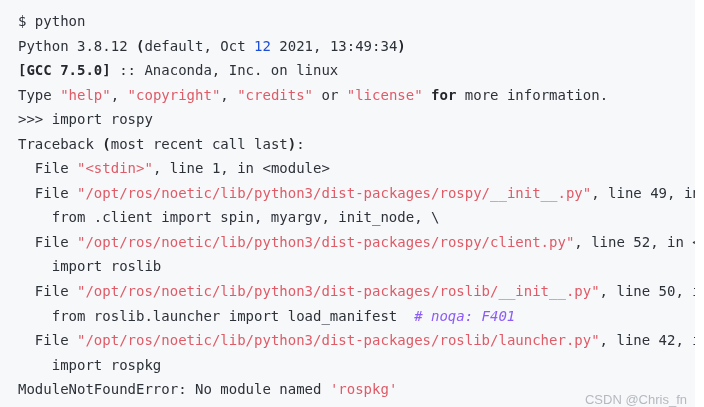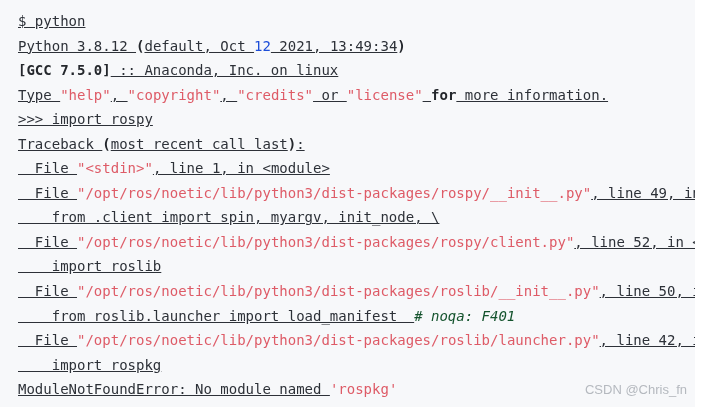--- a/index.html
+++ b/index.html
@@ -24,29 +24,29 @@
     position: absolute;
     left: 18px;
     top: 9px;
     font-family: "DejaVu Sans Mono", "Liberation Mono", monospace;
     font-size: 14px;
     line-height: 24.55px;
     white-space: pre;
     color: #2d3138;
   }
   .line { height: 24.55px; }
-  .seg.plain   { color: #2d3138; text-decoration: underline; }
+  .seg.plain   { color: #2d3138; }
   .seg.string  { color: #de5b67; }
   .seg.number  { color: #1d4ed8; }
   .seg.bold    { color: #24272c; font-weight: bold; }
-  .seg.comment { color: #14532d; font-style: italic; }
+  .seg.comment { color: #8b5cf6; font-style: italic; }
   .watermark {
     position: absolute;
     right: 8px;
-    bottom: 10px;
+    bottom: 0;
     font-family: "Liberation Sans", "DejaVu Sans", sans-serif;
     font-size: 13px;
     color: #b5b9bf;
   }
 </style>
 </head>
 <body>
 
 <div class="code-block">
   <div class="code-lines"><div class="line"><span class="seg plain">$ python</span></div><div class="line"><span class="seg plain">Python 3.8.12 </span><span class="seg bold">(</span><span class="seg plain">default, Oct </span><span class="seg number">12</span><span class="seg plain"> 2021, 13:49:34</span><span class="seg bold">)</span></div><div class="line"><span class="seg bold">[GCC 7.5.0]</span><span class="seg plain"> :: Anaconda, Inc. on linux</span></div><div class="line"><span class="seg plain">Type </span><span class="seg string">"help"</span><span class="seg plain">, </span><span class="seg string">"copyright"</span><span class="seg plain">, </span><span class="seg string">"credits"</span><span class="seg plain"> or </span><span class="seg string">"license"</span><span class="seg plain"> </span><span class="seg bold">for</span><span class="seg plain"> more information.</span></div><div class="line"><span class="seg plain">&gt;&gt;&gt; import rospy</span></div><div class="line"><span class="seg plain">Traceback </span><span class="seg bold">(</span><span class="seg plain">most recent call last</span><span class="seg bold">)</span><span class="seg plain">:</span></div><div class="line"><span class="seg plain">  File </span><span class="seg string">"&lt;stdin&gt;"</span><span class="seg plain">, line 1, in &lt;module&gt;</span></div><div class="line"><span class="seg plain">  File </span><span class="seg string">"/opt/ros/noetic/lib/python3/dist-packages/rospy/__init__.py"</span><span class="seg plain">, line 49, in &lt;module&gt;</span></div><div class="line"><span class="seg plain">    from .client import spin, myargv, init_node, \</span></div><div class="line"><span class="seg plain">  File </span><span class="seg string">"/opt/ros/noetic/lib/python3/dist-packages/rospy/client.py"</span><span class="seg plain">, line 52, in &lt;module&gt;</span></div><div class="line"><span class="seg plain">    import roslib</span></div><div class="line"><span class="seg plain">  File </span><span class="seg string">"/opt/ros/noetic/lib/python3/dist-packages/roslib/__init__.py"</span><span class="seg plain">, line 50, in &lt;module&gt;</span></div><div class="line"><span class="seg plain">    from roslib.launcher import load_manifest  </span><span class="seg comment"># noqa: F401</span></div><div class="line"><span class="seg plain">  File </span><span class="seg string">"/opt/ros/noetic/lib/python3/dist-packages/roslib/launcher.py"</span><span class="seg plain">, line 42, in &lt;module&gt;</span></div><div class="line"><span class="seg plain">    import rospkg</span></div><div class="line"><span class="seg plain">ModuleNotFoundError: No module named </span><span class="seg string">'rospkg'</span></div></div>

